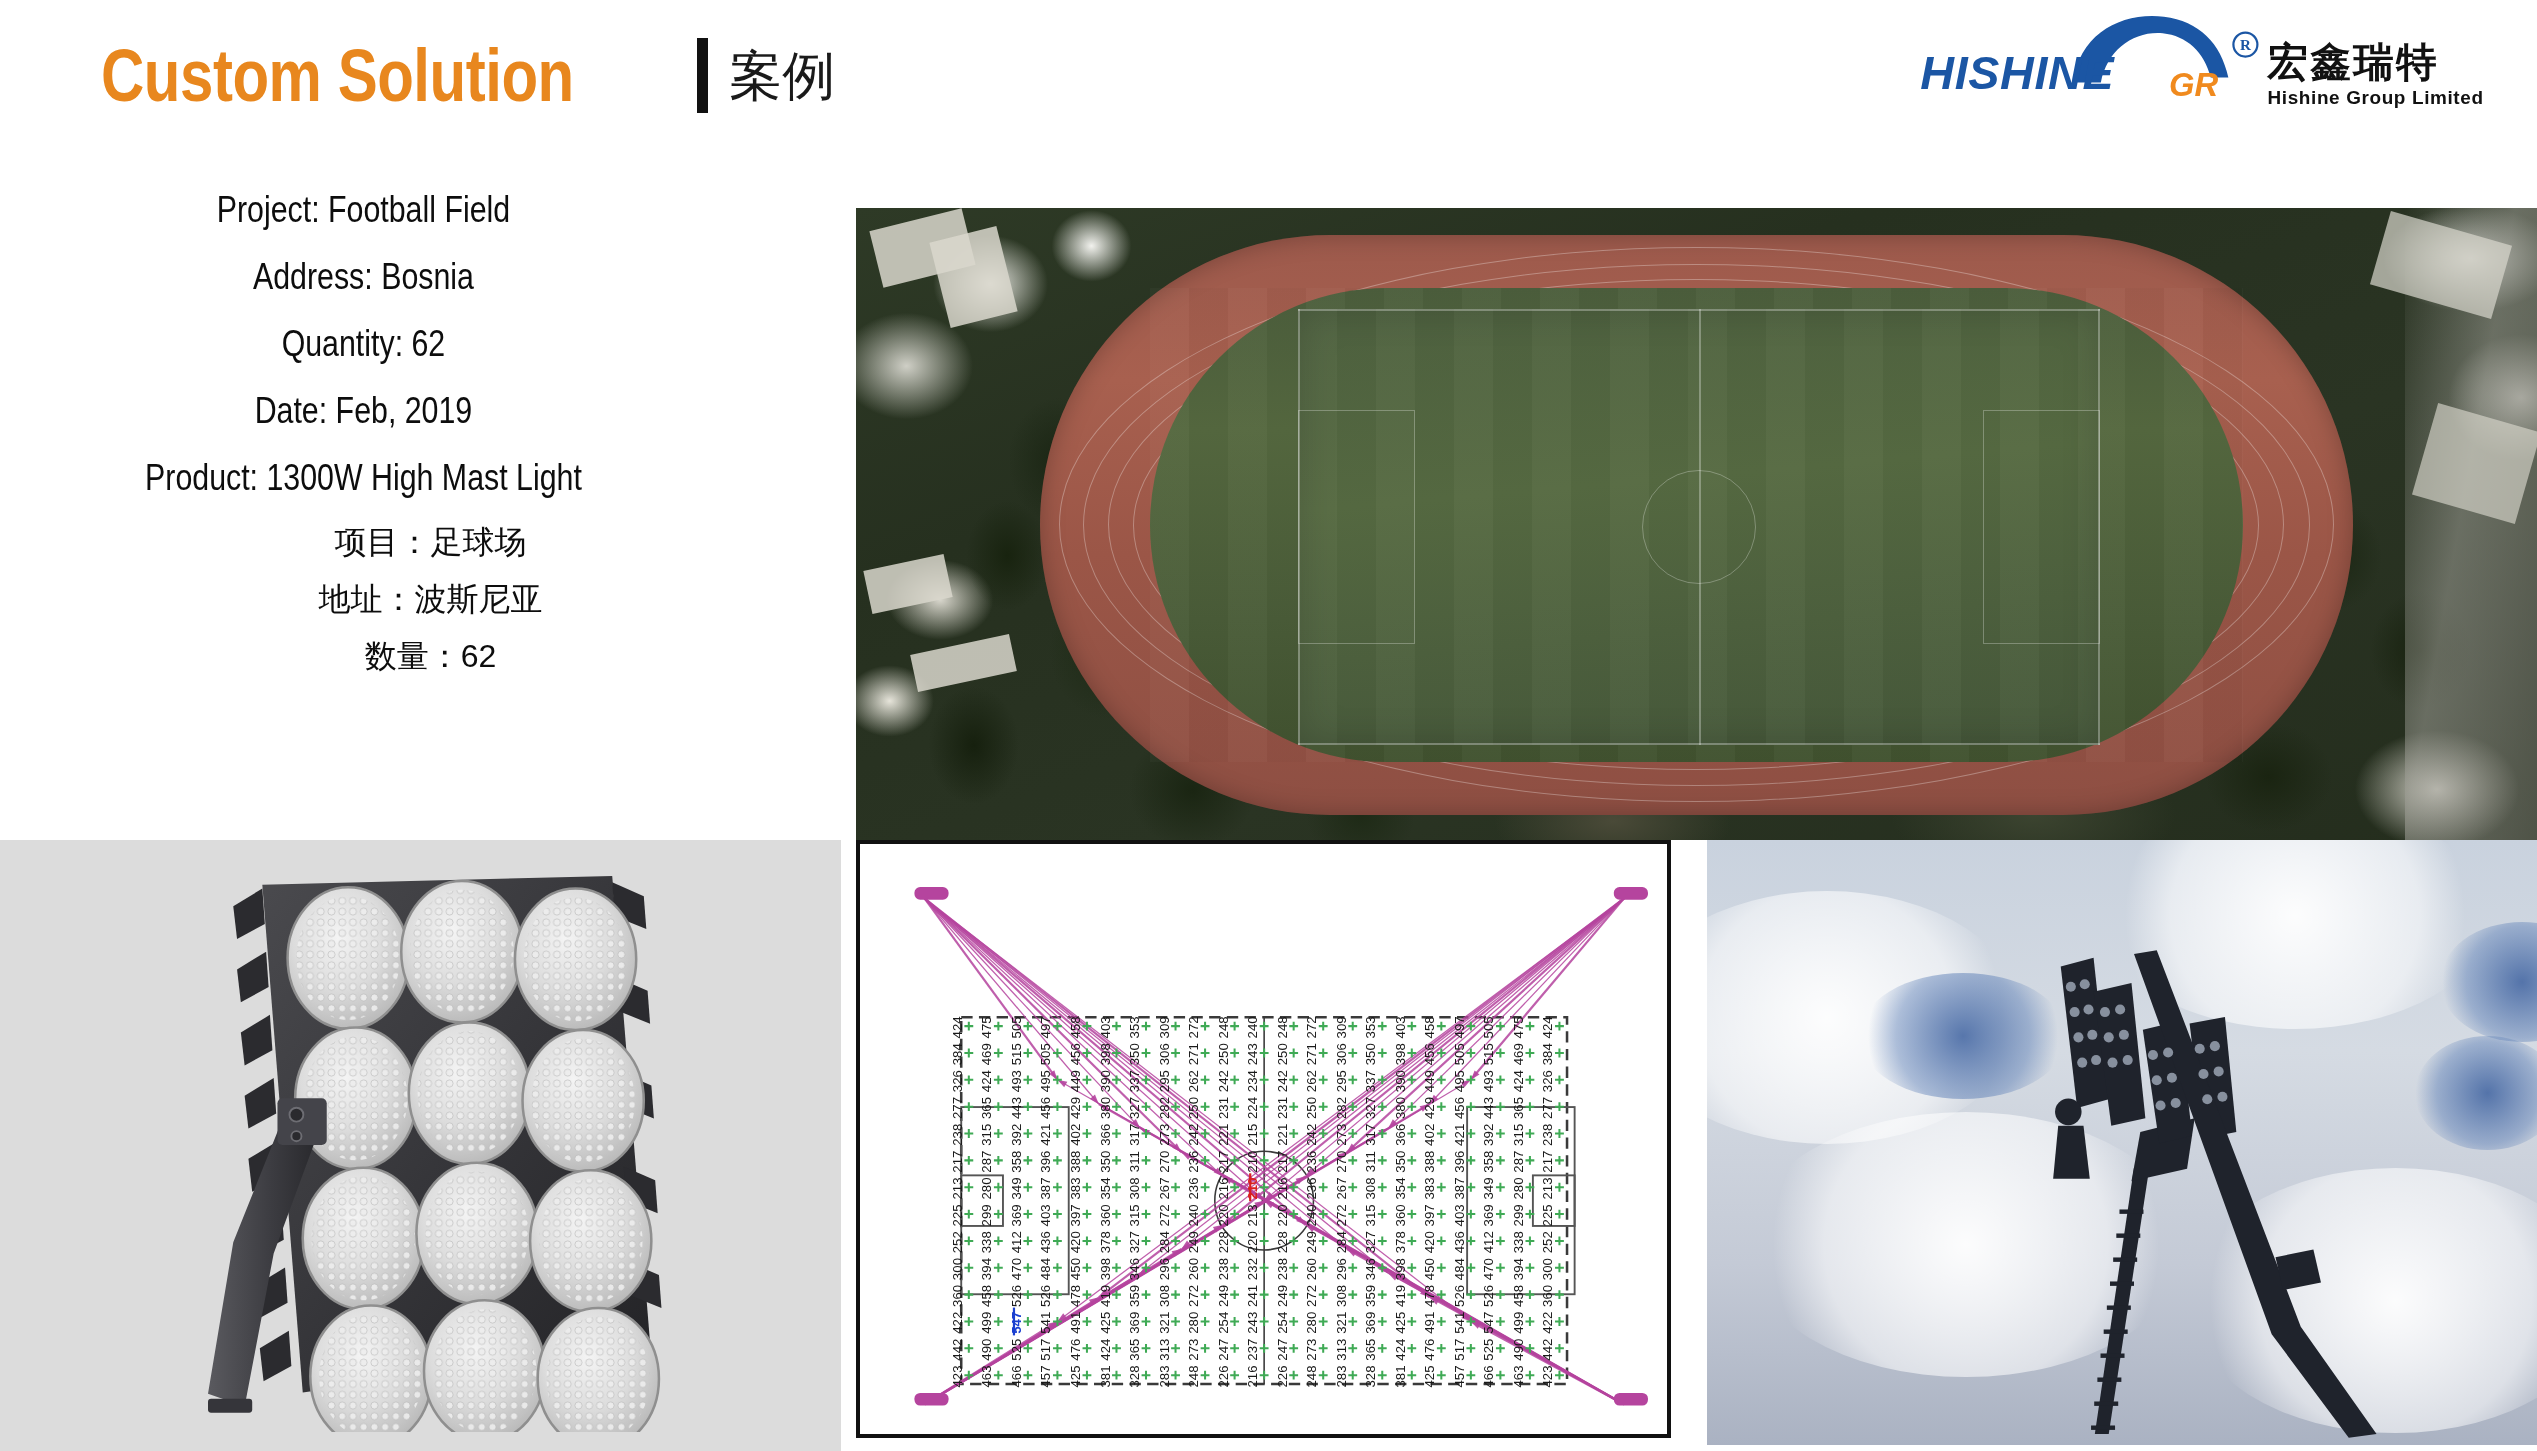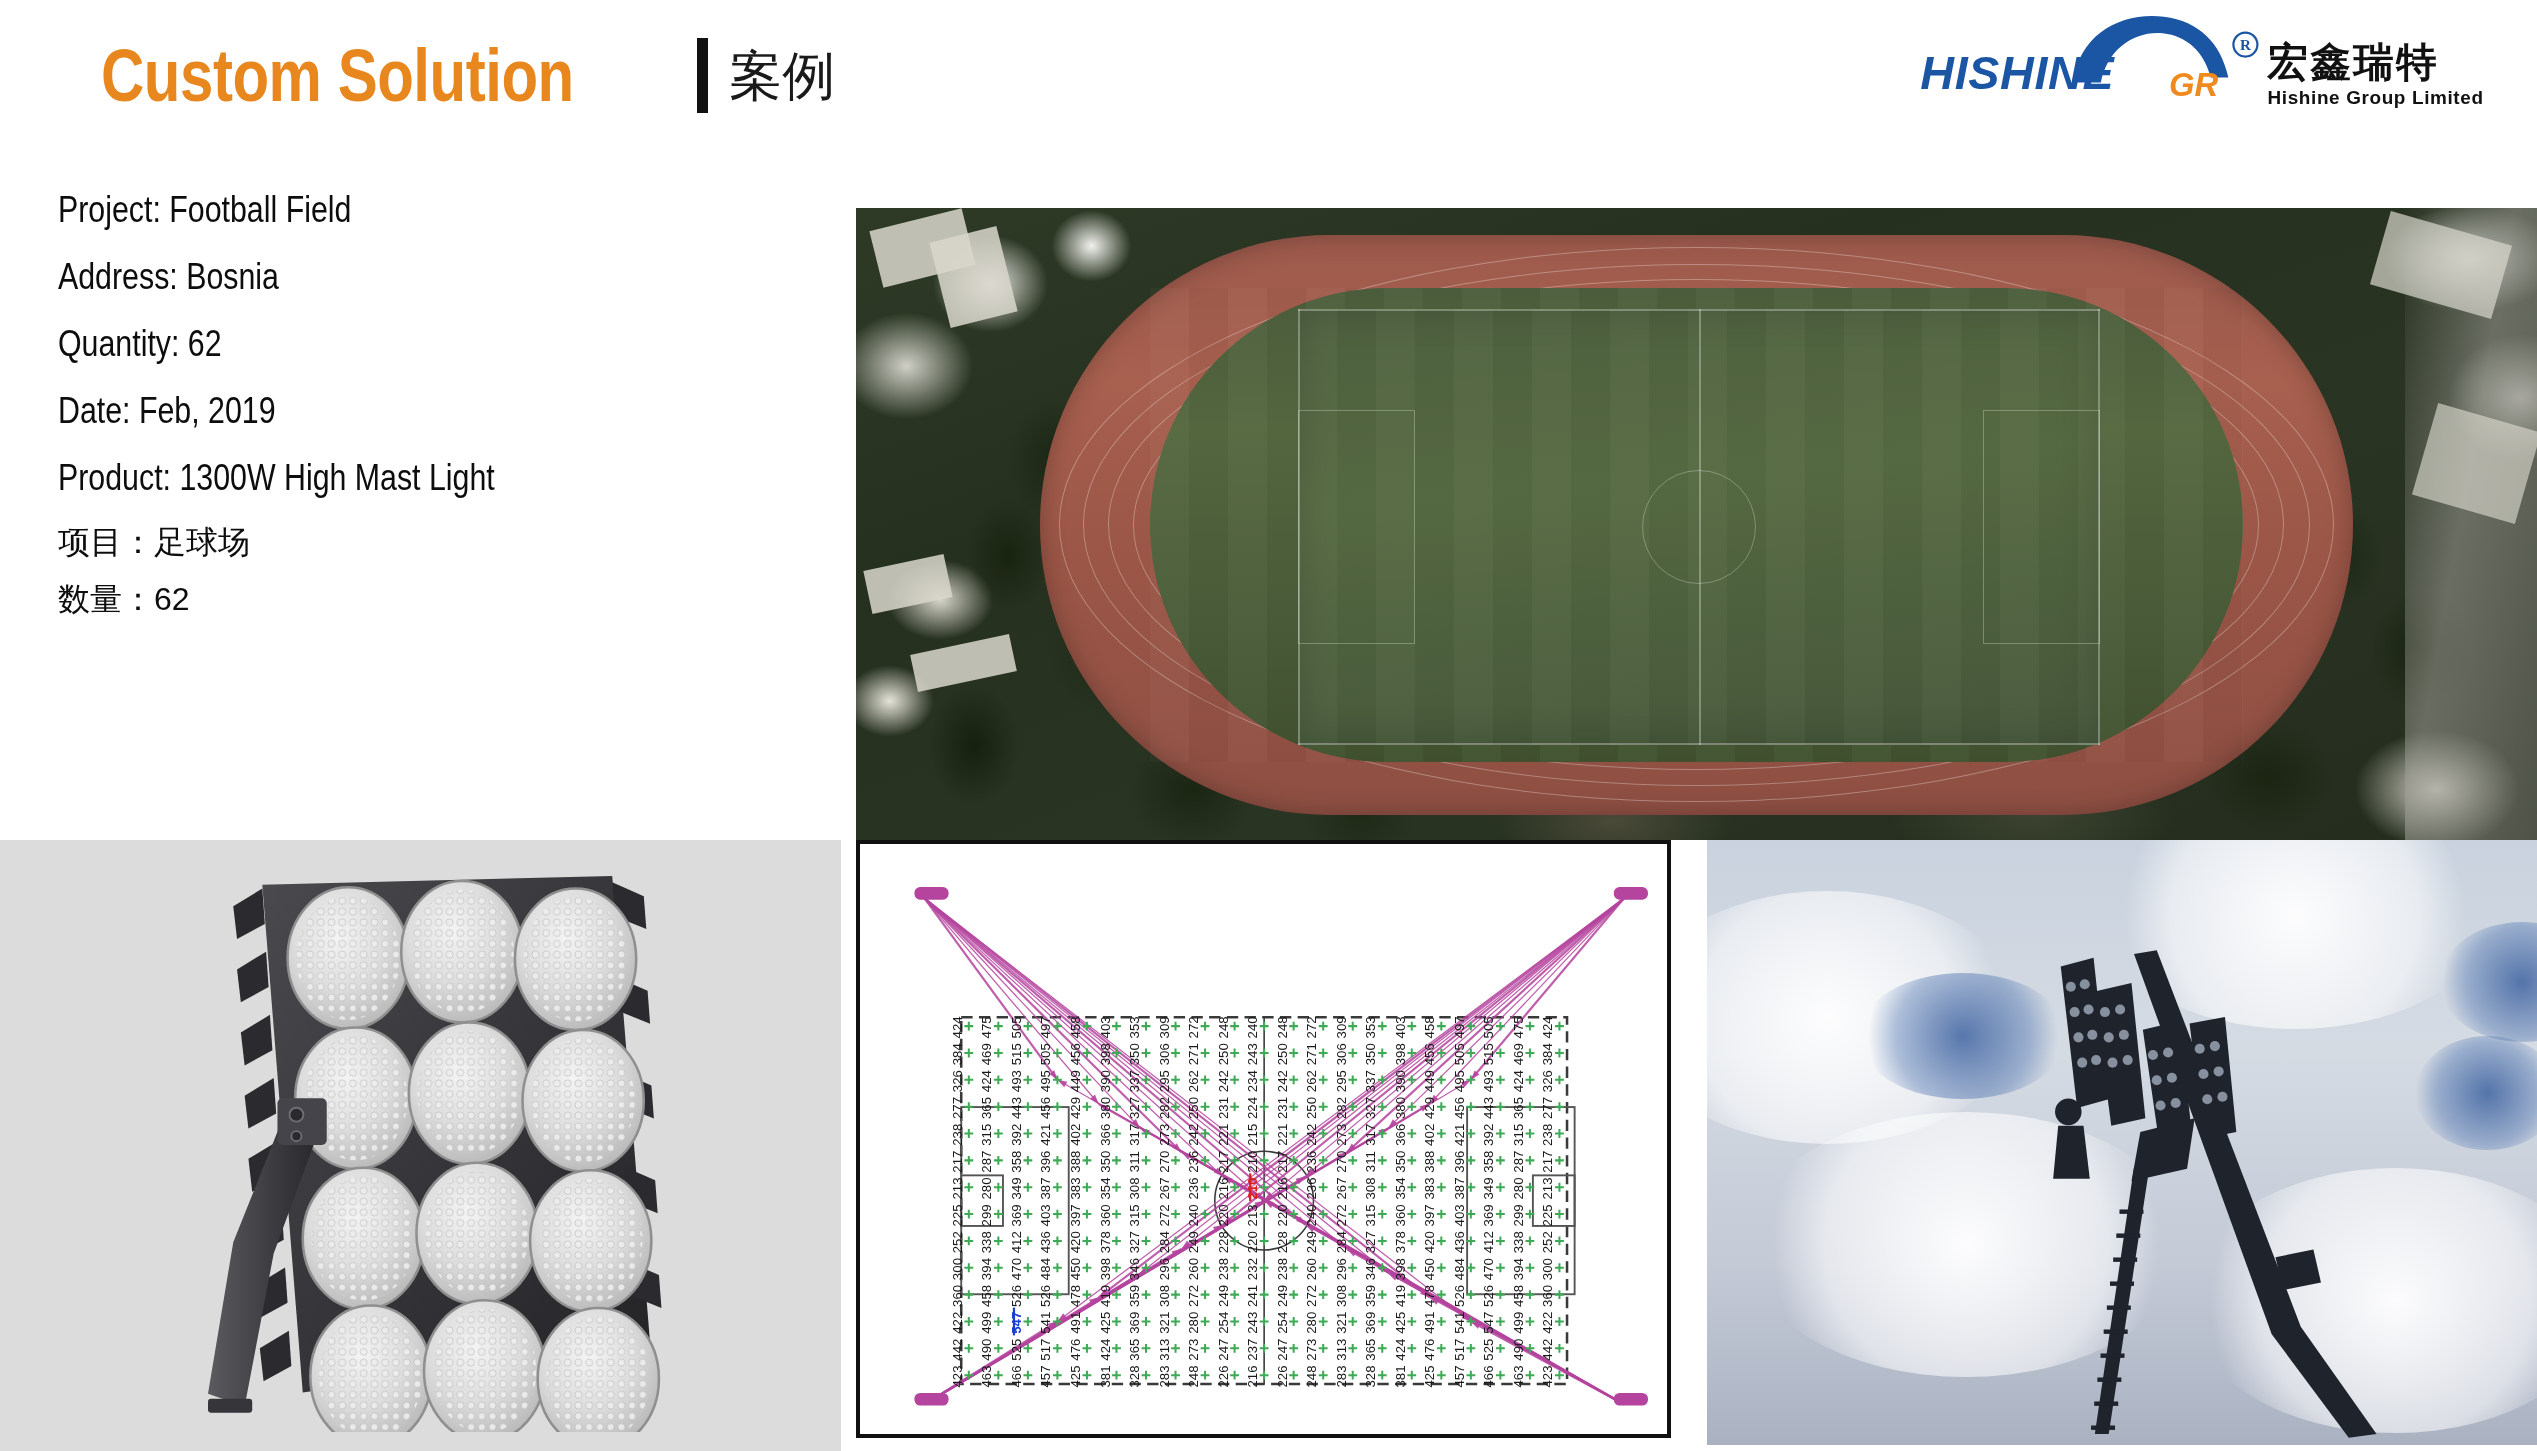--- a/index.html
+++ b/index.html
@@ -2,21 +2,21 @@
 <html style="font-size:10px"><head>
 <meta charset="utf-8">
 <style>
   * { box-sizing: border-box; margin: 0; padding: 0; }
   html, body {
     width: 2538px; height: 1451px;
     background: #ffffff;
     font-family: "Liberation Sans", sans-serif;
     overflow: hidden;
   }
-  .slide { position: relative; width: 2538px; height: 1451px; background: #fff; }
+  .slide { position: relative; width: 2538px; height: 1451px; background: #fff; text-align: center; }
 
   
   .header { position: absolute; left: 0; top: 0; width: 2538px; height: 190px; }
   .title-wrap {
     position: absolute; left: 101px; top: 38px;
     display: flex; align-items: center; gap: 0;
   }
   .title-en {
     font-family: "Liberation Sans Narrow", "Liberation Sans", sans-serif;
     font-size: 75px; font-weight: 700; color: #E8871E;
@@ -211,20 +211,21 @@
 
   <div class="specs">
     <div class="spec-en">Project: Football Field</div>
     <div class="spec-en">Address: Bosnia</div>
     <div class="spec-en">Quantity: 62</div>
     <div class="spec-en">Date: Feb, 2019</div>
     <div class="spec-en">Product: 1300W High Mast Light</div>
 
     <div class="spec-cn-block">
       <div class="spec-cn">项目：足球场</div>
+      <div class="spec-cn">地址：波斯尼亚</div>
       <div class="spec-cn">数量：62</div>
     </div>
   </div>
 
   <div class="aerial">
     <div class="sat">
       <div class="ter"></div>
       <div class="trees"></div>
       <div class="road"></div>
 

